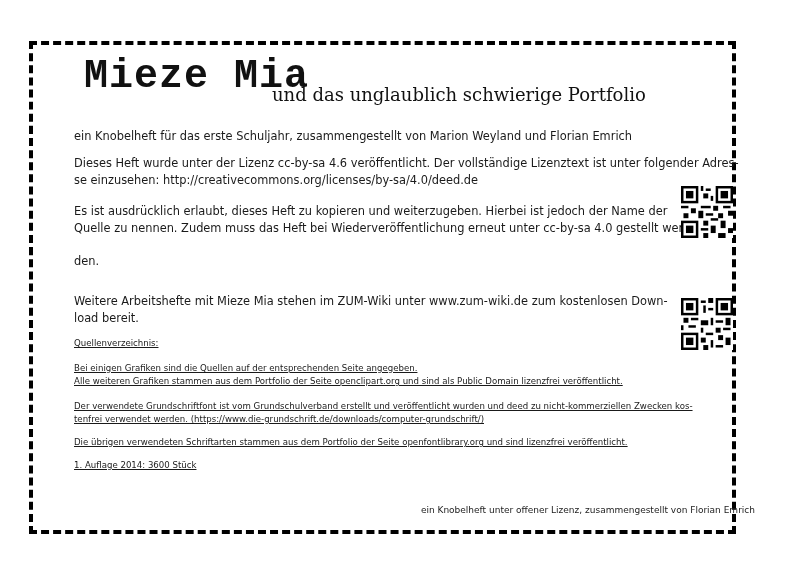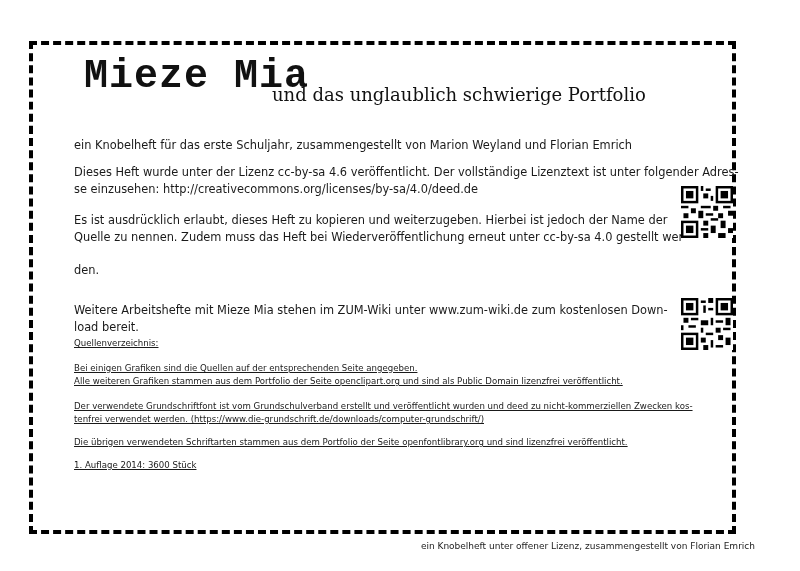--- a/index.html
+++ b/index.html
@@ -4,24 +4,24 @@
   <style>
     html, body { margin:0; padding:0; background:#ffffff; }
     body { width:800px; height:571px; position:relative; overflow:hidden;
            font-family:"DejaVu Sans", sans-serif; color:#111; }
     .frame { position:absolute; left:29px; top:41px; width:699px; height:485px;
              border:4px dashed #000; box-sizing:content-box; }
     .title { position:absolute; left:84px; top:52px; font-family:Liberation Mono, monospace;
              font-weight:bold; font-size:40px; letter-spacing:1px; line-height:50px; }
     .subtitle { position:absolute; left:272px; top:84px; font-family:"DejaVu Serif", serif;
                 font-size:18px; line-height:22px; }
-    .p { position:absolute; left:74px; font-size:11.4px; line-height:16.5px; color:#1a1a1a;margin-top:9px; }
+    .p { position:absolute; left:74px; font-size:11.4px; line-height:16.5px; color:#1a1a1a; }
     .small { position:absolute; left:74px; font-size:8.6px; line-height:13px; color:#1a1a1a;text-decoration:underline; }
     .qr { position:absolute; width:52px; height:52px; }
-    .footer { position:absolute; right:45px; top:541px; font-size:9px; color:#222;margin-left:12px; }
+    .footer { position:absolute; right:45px; top:505px; font-size:9px; color:#222;margin-left:12px; }
   </style>
 </head>
 <body>
 
 <div class="frame"></div>
 
 <div class="title">Mieze Mia</div>
 <div class="subtitle">und das unglaublich schwierige Portfolio</div>
 
 <div class="p" style="top:128px">ein Knobelheft für das erste Schuljahr, zusammengestellt von Marion Weyland und Florian Emrich</div>

